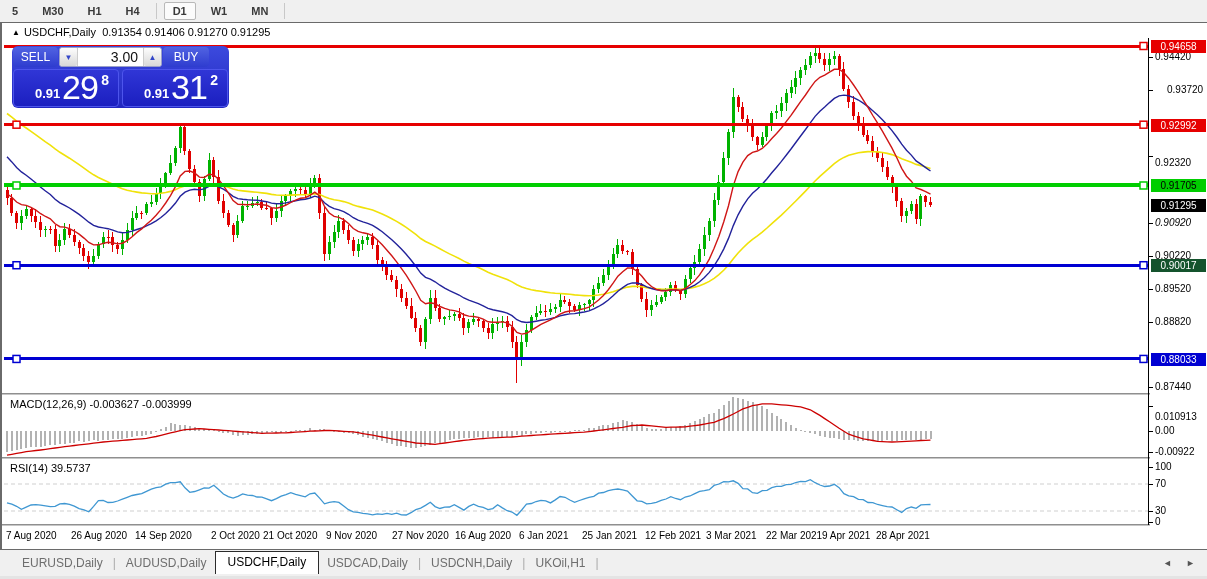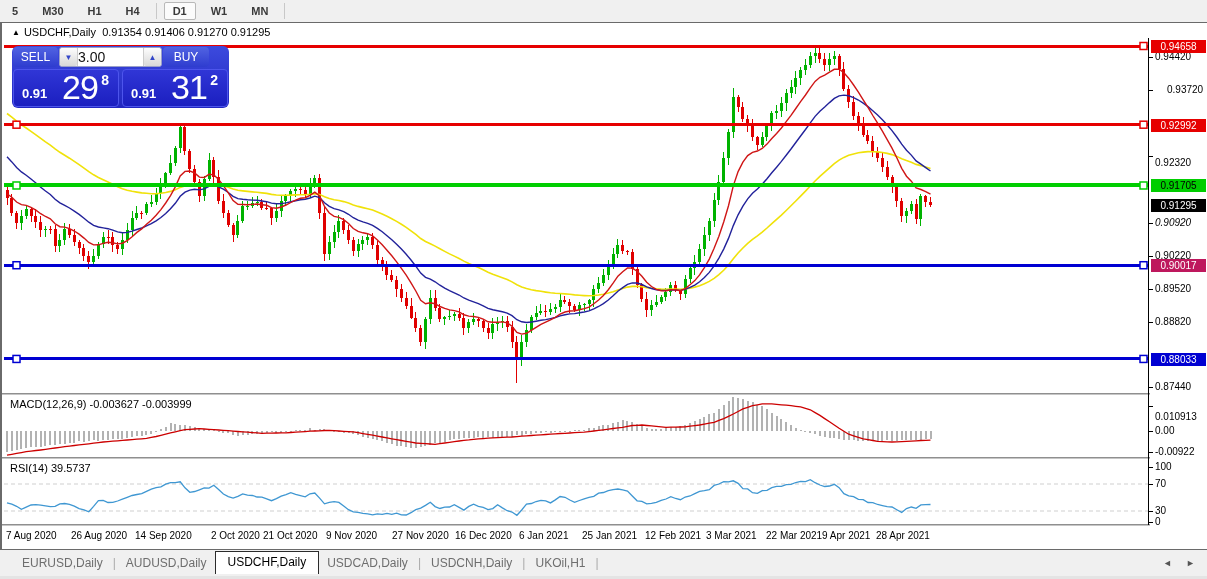--- a/index.html
+++ b/index.html
@@ -35,26 +35,26 @@
   .tp-top{position:absolute;left:1px;top:1px;width:196px;height:20px;display:flex;}
   .tp-btn{height:20px;border:none;border-radius:4px;color:#fff;font-size:12px;
           font-family:"Liberation Sans",sans-serif;background:linear-gradient(#5163e2,#2e3ccf);
           cursor:pointer;padding:0;}
   .tp-btn.sell{width:45px;}
   .tp-btn.buy{width:46px;}
   .tp-spin{flex:1;margin:0 1px;background:#f2f2f2;border-radius:3px;display:flex;
            border:1px solid #9aa0c8;overflow:hidden;}
   .spin-btn{width:17px;border:none;background:linear-gradient(#fdfdfd,#d8d8d8);
             color:#3346c8;font-size:8px;cursor:pointer;border-radius:2px;padding:0;}
-  .spin-field{flex:1;background:#fff;font-size:14px;color:#111;
+  .spin-field{flex:1;background:#fff;font-size:14px;color:#111;text-align:right;
               padding:1px 5px 0 0;border-left:1px solid #ccc;border-right:1px solid #ccc;}
   .tp-prices{position:absolute;left:1px;top:23px;width:215px;height:38px;display:flex;gap:3px;}
   .tp-price{flex:1;border-radius:4px;background:linear-gradient(#3036d6,#1b1fc0);
             border:1px solid #4d55ec;color:#fff;position:relative;cursor:pointer;}
-  .tp-price .small{position:absolute;left:8px;bottom:5px;font-size:13px;font-weight:bold;}
+  .tp-price .small{position:absolute;left:21px;bottom:5px;font-size:13px;font-weight:bold;}
   .tp-price .big{position:absolute;left:48px;bottom:-1px;font-size:34px;letter-spacing:-1px;}
   .tp-price .sup{position:absolute;right:9px;top:2px;font-size:14px;font-weight:bold;}
   
   .tab-bar{position:absolute;left:0;top:551px;width:1207px;height:24px;background:#f0f0f0;
            display:flex;align-items:center;font-size:12px;color:#6e6e6e;padding-left:14px;}
   .tab{padding:3px 8px;cursor:pointer;white-space:nowrap;}
   .tab-sep{color:#aaa;margin:0 2px;}
   .tab.active{background:#fff;color:#000;border:1px solid #2b2b2b;border-bottom:none;
               padding:3px 12px;height:23px;margin-top:-2px;}
   .tab-scroll{position:absolute;top:6px;font-size:9px;color:#555;cursor:pointer;line-height:12px;}
@@ -697,21 +697,21 @@
     <div class="pane-sep" style="top:501px;"></div>
 
     <div class="date-axis" id="date-axis">
         <div class="date-label" style="left: 2px;">7 Aug 2020</div>
         <div class="date-label" style="left: 67px;">26 Aug 2020</div>
         <div class="date-label" style="left: 131px;">14 Sep 2020</div>
         <div class="date-label" style="left: 195px; margin-left: 12px;">2 Oct 2020</div>
         <div class="date-label" style="left: 259px;">21 Oct 2020</div>
         <div class="date-label" style="left: 322px;">9 Nov 2020</div>
         <div class="date-label" style="left: 388px;">27 Nov 2020</div>
-        <div class="date-label" style="left: 451px;">16 Dec 2020</div>
+        <div class="date-label" style="left: 451px;">16 Aug 2020</div>
         <div class="date-label" style="left: 515px;">6 Jan 2021</div>
         <div class="date-label" style="left: 578px;">25 Jan 2021</div>
         <div class="date-label" style="left: 641px;">12 Feb 2021</div>
         <div class="date-label" style="left: 702px;">3 Mar 2021</div>
         <div class="date-label" style="left: 762px;">22 Mar 2021</div>
         <div class="date-label" style="left: 818px;">9 Apr 2021</div>
         <div class="date-label" style="left: 872px;">28 Apr 2021</div>
       </div>
     <div class="axis-vline"></div>
     <div class="price-axis" id="price-axis">
@@ -742,21 +742,21 @@
         <div class="ax-tick" style="top: 461px;"></div>
         <div class="ax-label" style="top: 455px;">70</div>
         <div class="ax-tick" style="top: 488px;"></div>
         <div class="ax-label" style="top: 482px;">30</div>
         <div class="ax-tick" style="top: 499px;"></div>
         <div class="ax-label" style="top: 493px;">0</div>
         <div class="badge" style="top: 16.5px; background: rgb(230, 0, 0); color: rgb(255, 255, 255);">0.94658</div>
         <div class="badge" style="top: 95.5px; background: rgb(230, 0, 0); color: rgb(255, 255, 255);">0.92992</div>
         <div class="badge" style="top: 155.5px; background: rgb(0, 206, 0); color: rgb(0, 0, 0);">0.91705</div>
         <div class="badge" style="top: 175.5px; background: rgb(0, 0, 0); color: rgb(255, 255, 255);">0.91295</div>
-        <div class="badge" style="top: 235.5px; background: #be185d; color: rgb(255, 255, 255);">0.90017</div>
+        <div class="badge" style="top: 235.5px; background: #14532d; color: rgb(255, 255, 255);">0.90017</div>
         <div class="badge" style="top: 329.5px; background: rgb(0, 0, 210); color: rgb(255, 255, 255);">0.88033</div>
       </div>
 
     <div class="trade-panel">
       <div class="tp-top">
         <button class="tp-btn sell">SELL</button>
         <div class="tp-spin">
           <button class="spin-btn">▼</button>
           <div class="spin-field">3.00</div>
           <button class="spin-btn">▲</button>

